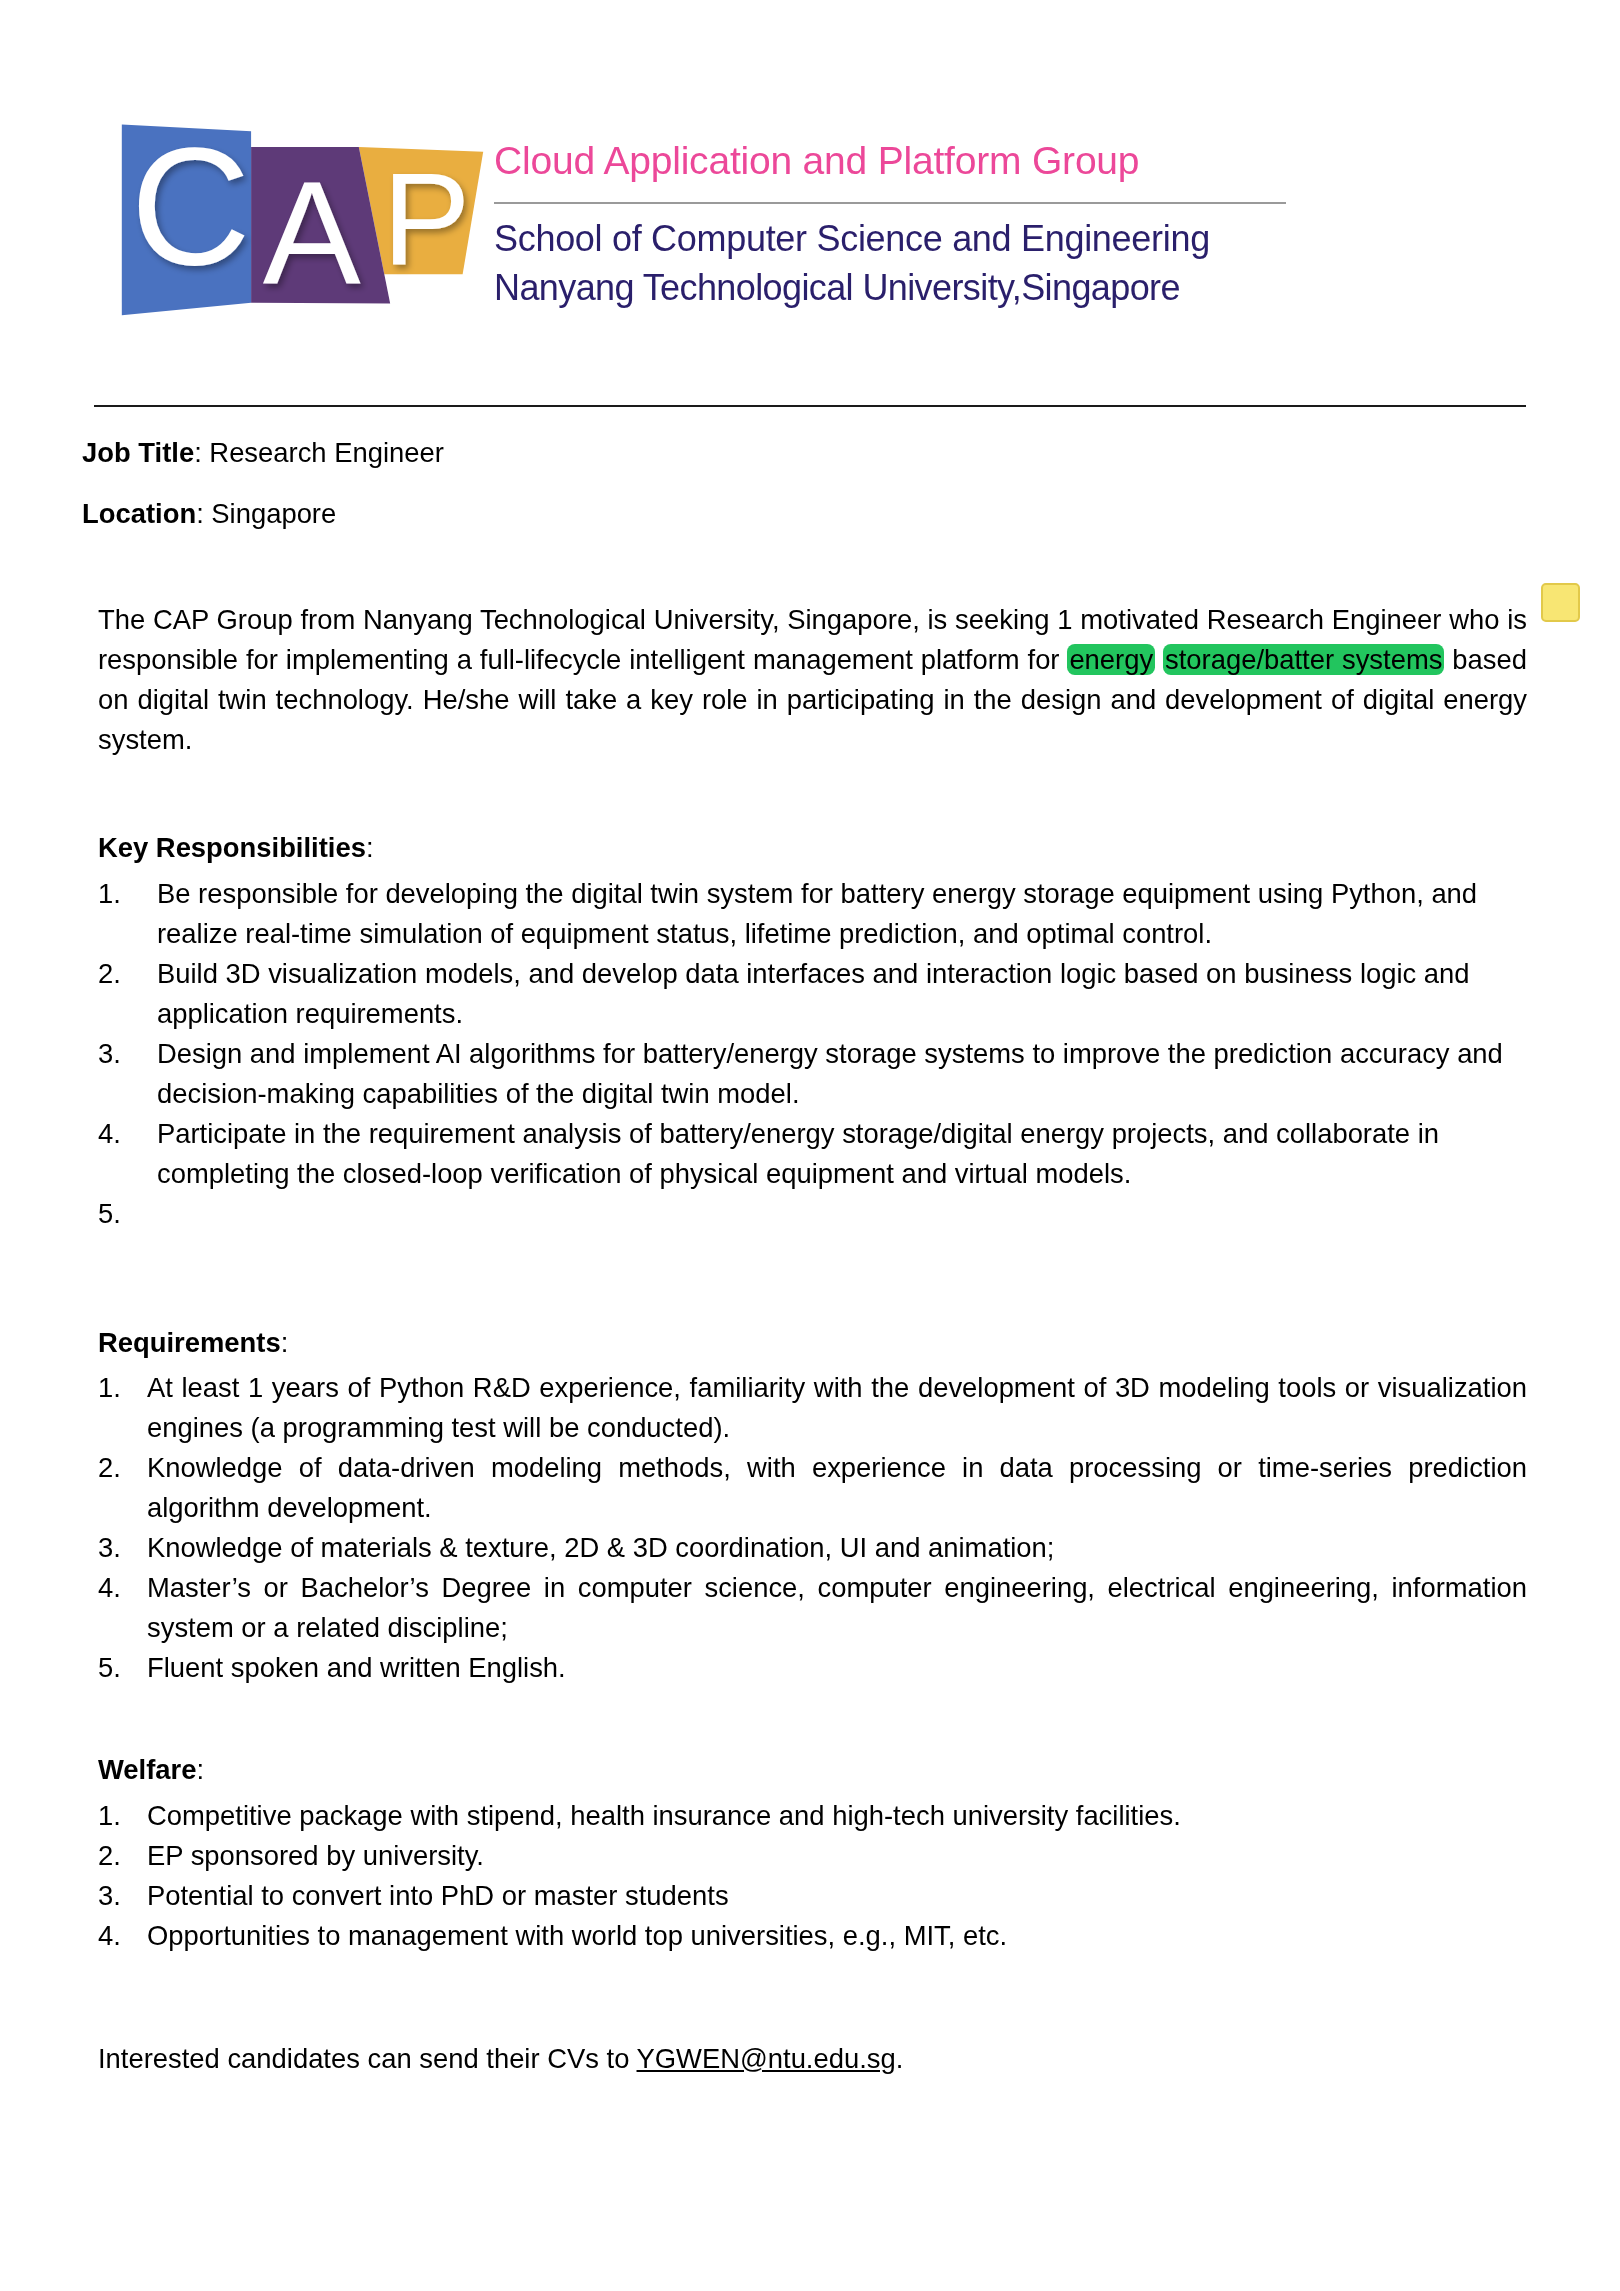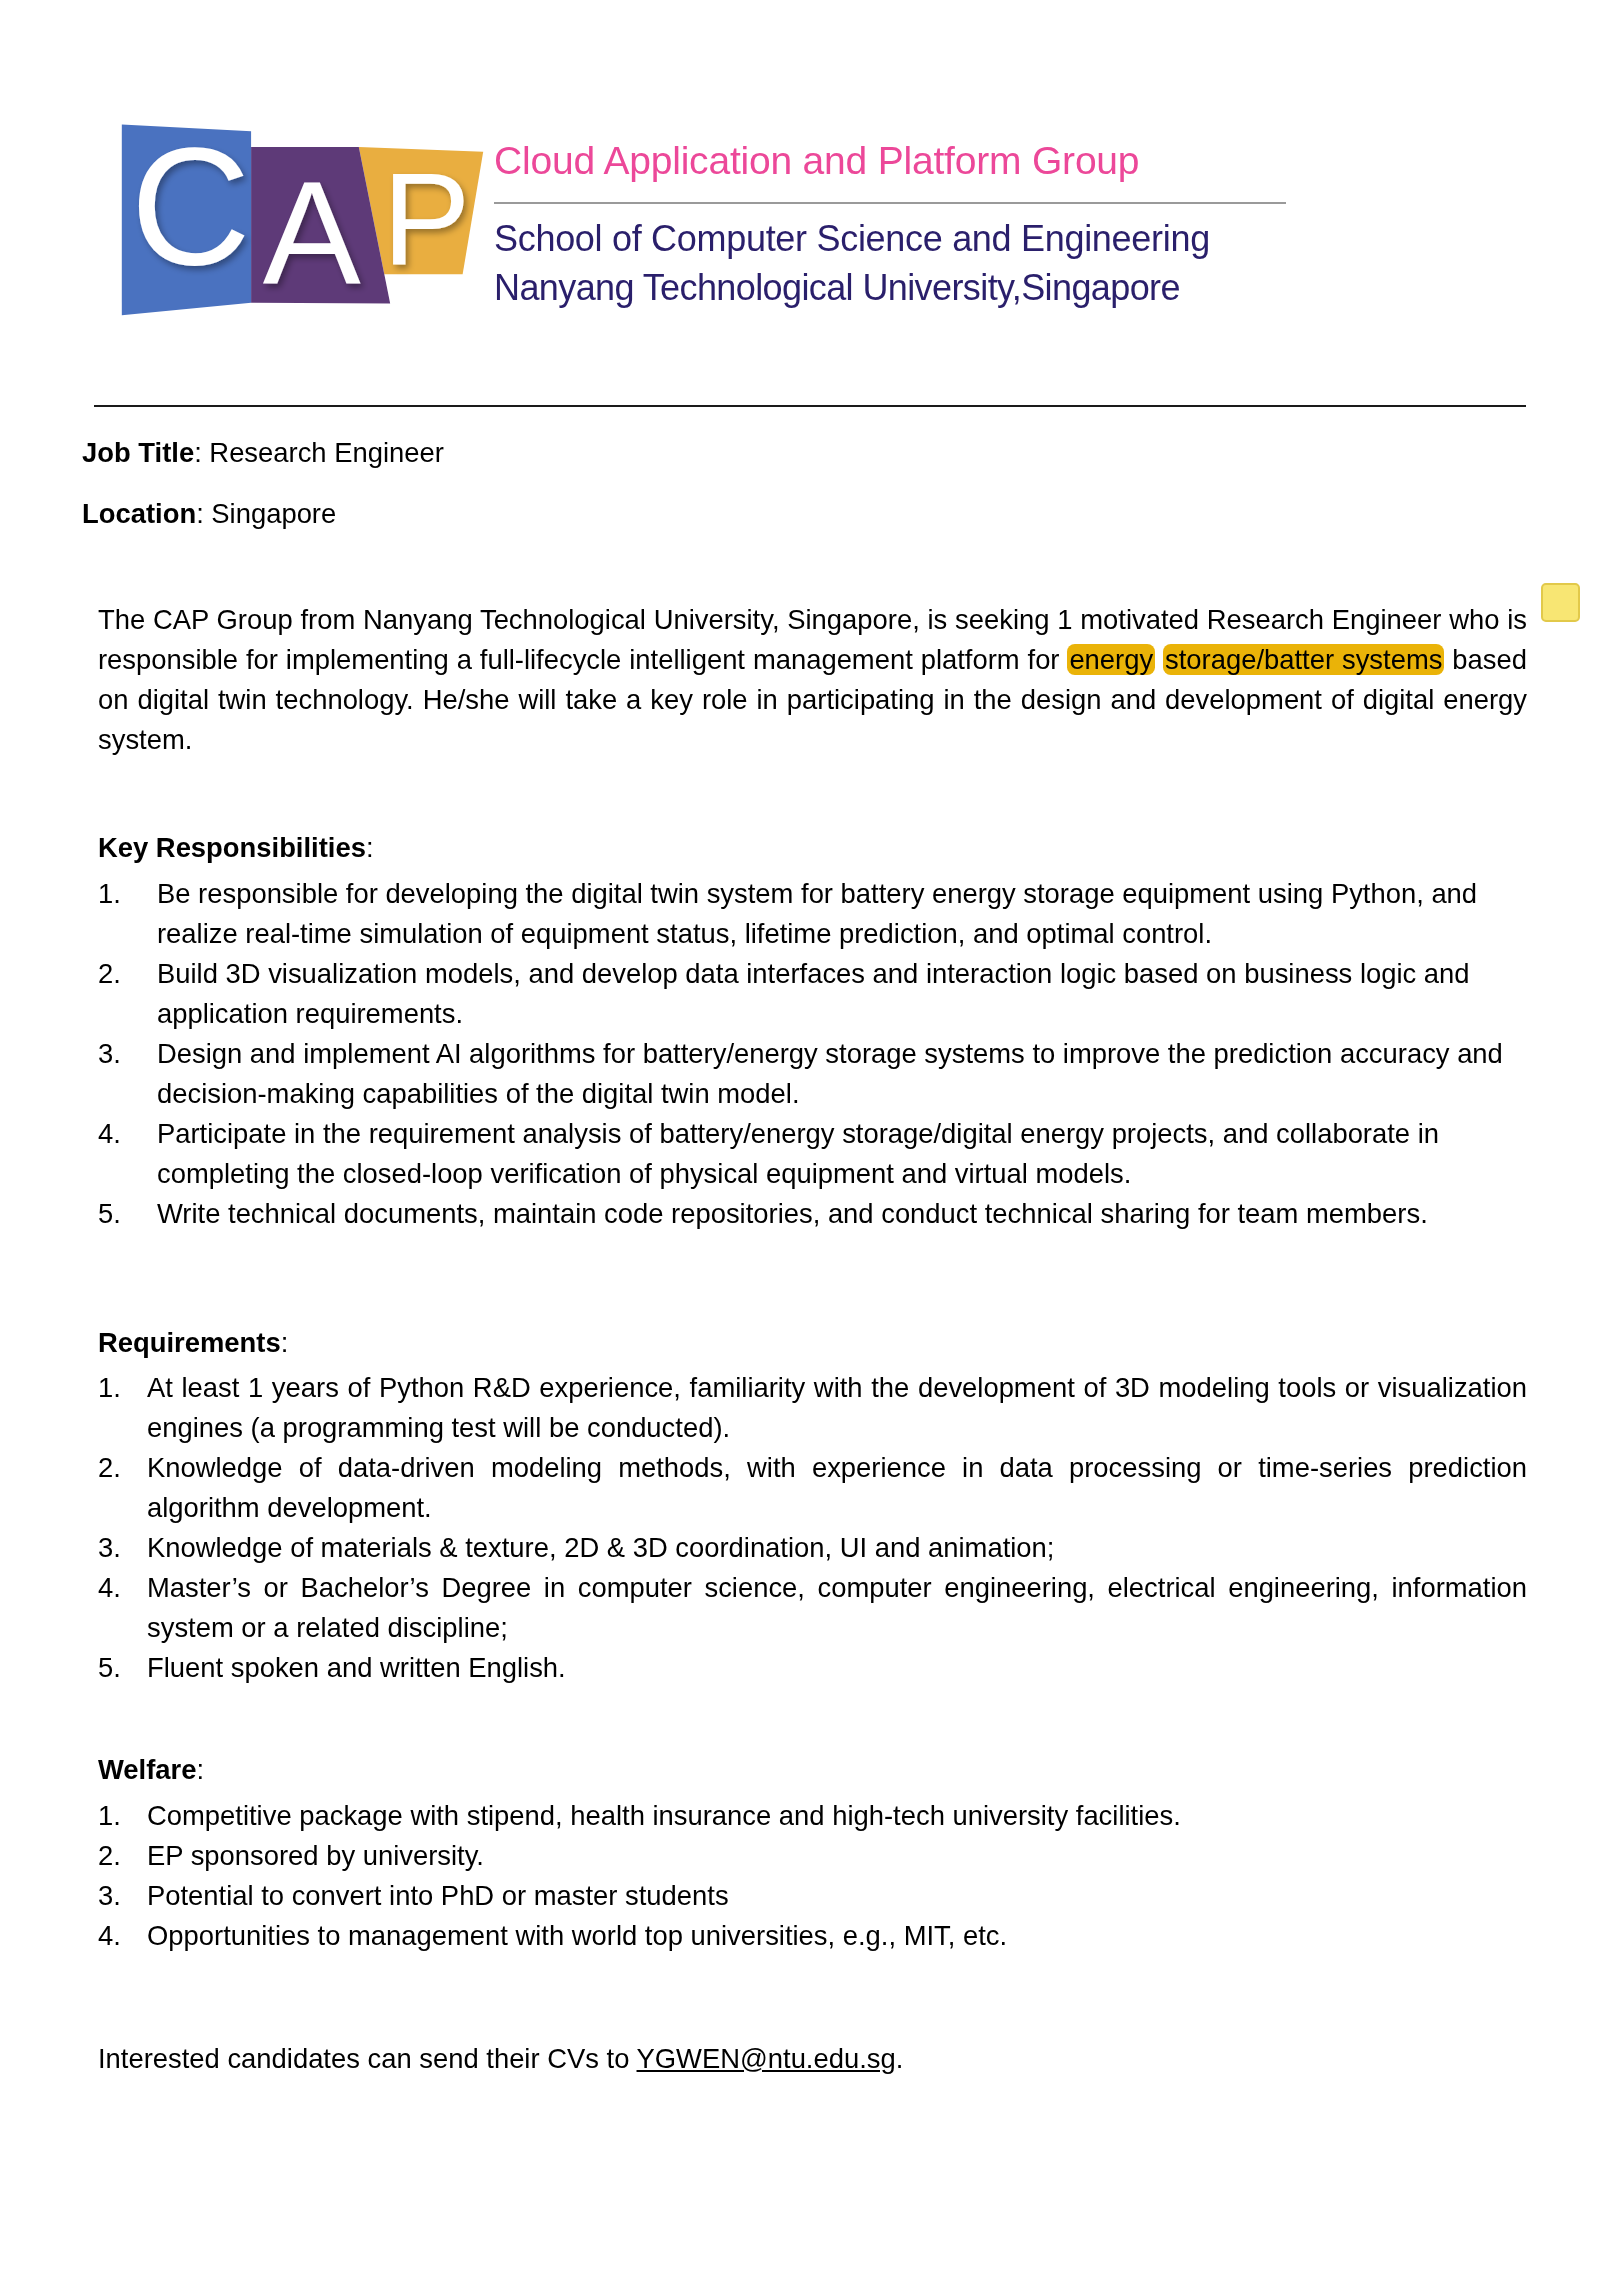--- a/index.html
+++ b/index.html
@@ -15,21 +15,21 @@
   .hdr-line3 { left: 494px; top: 267px; font-size: 36px; color: #2A1F6B; white-space: nowrap; letter-spacing: -0.6px; }
   .main-rule { left: 94px; top: 405px; width: 1432px; height: 2px; background: #1a1a1a; }
 
   .body-text { font-size: 27.4px; line-height: 40px; }
   .field { left: 82px; white-space: nowrap; }
   .field b { font-weight: bold; }
   #job-title { top: 433px; }
   #location { top: 494px; }
 
   #intro { left: 98px; top: 600px; width: 1429px; text-align: justify; }
-  .hl { background: #eab308; border-radius: 7.8px; padding: 0 2px; }
+  .hl { background: #22c55e; border-radius: 7.8px; padding: 0 2px; }
 
   .sec-heading { left: 98px; white-space: nowrap; }
   .sec-heading b { font-weight: bold; margin-top: 36px; }
   #resp-heading { top: 828px; }
   #req-heading { top: 1323px; }
   #welfare-heading { top: 1750px; }
 
   ol.list { position: absolute; margin: 0; padding: 0; list-style: none; }
   ol.list li { position: relative; }
   ol.list li .num { position: absolute; left: 0; top: 0; }
@@ -82,21 +82,21 @@
 <div id="sticky-note" class="abs"></div>
 
 <div id="resp-heading" class="abs sec-heading body-text">
   <b>Key Responsibilities</b><span>:</span>
 </div>
 <ol id="resp-list" class="list body-text">
   <li><span class="num">1.</span><span>Be responsible for developing the digital twin system for battery energy storage equipment using Python, and realize real-time simulation of equipment status, lifetime prediction, and optimal control.</span></li>
   <li><span class="num">2.</span><span>Build 3D visualization models, and develop data interfaces and interaction logic based on business logic and application requirements.</span></li>
   <li><span class="num">3.</span><span>Design and implement AI algorithms for battery/energy storage systems to improve the prediction accuracy and decision-making capabilities of the digital twin model.</span></li>
   <li><span class="num">4.</span><span>Participate in the requirement analysis of battery/energy storage/digital energy projects, and collaborate in completing the closed-loop verification of physical equipment and virtual models.</span></li>
-  <li><span class="num">5.</span><span>Write technical documents, maintain code repositories, and conduct technical sharing for team members.</span></li>
+  <li><span class="num">5.</span></li>
 </ol>
 
 <div id="req-heading" class="abs sec-heading body-text">
   <b>Requirements</b><span>:</span>
 </div>
 <ol id="req-list" class="list body-text">
   <li><span class="num">1.</span><span>At least 1 years of Python R&amp;D experience, familiarity with the development of 3D modeling tools or visualization engines (a programming test will be conducted).</span></li>
   <li><span class="num">2.</span><span>Knowledge of data-driven modeling methods, with experience in data processing or time-series prediction algorithm development.</span></li>
   <li><span class="num">3.</span><span>Knowledge of materials &amp; texture, 2D &amp; 3D coordination, UI and animation;</span></li>
   <li><span class="num">4.</span><span>Master’s or Bachelor’s Degree in computer science, computer engineering, electrical engineering, information system or a related discipline;</span></li>

